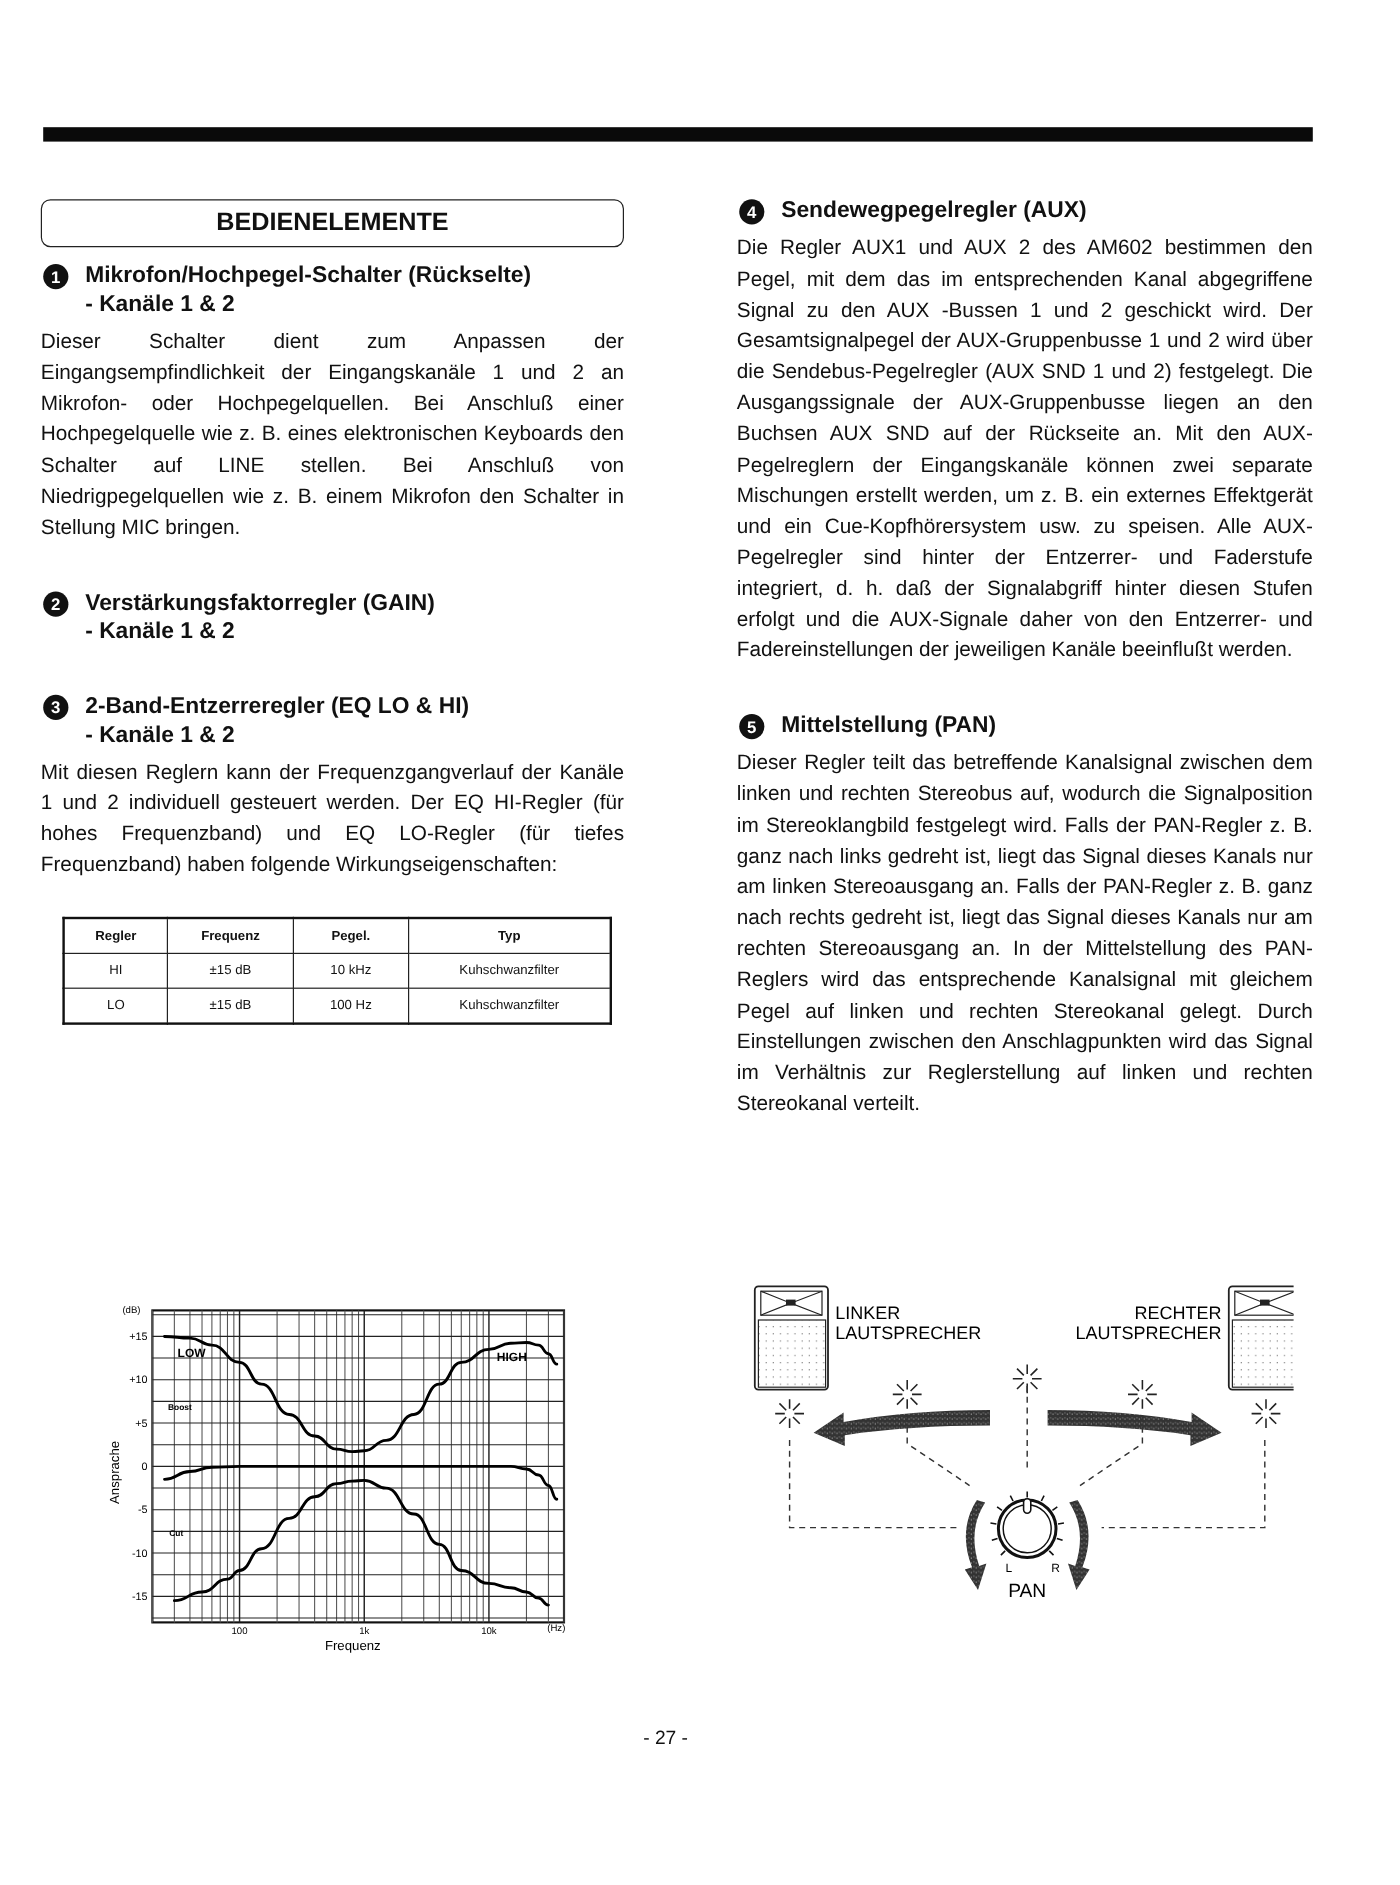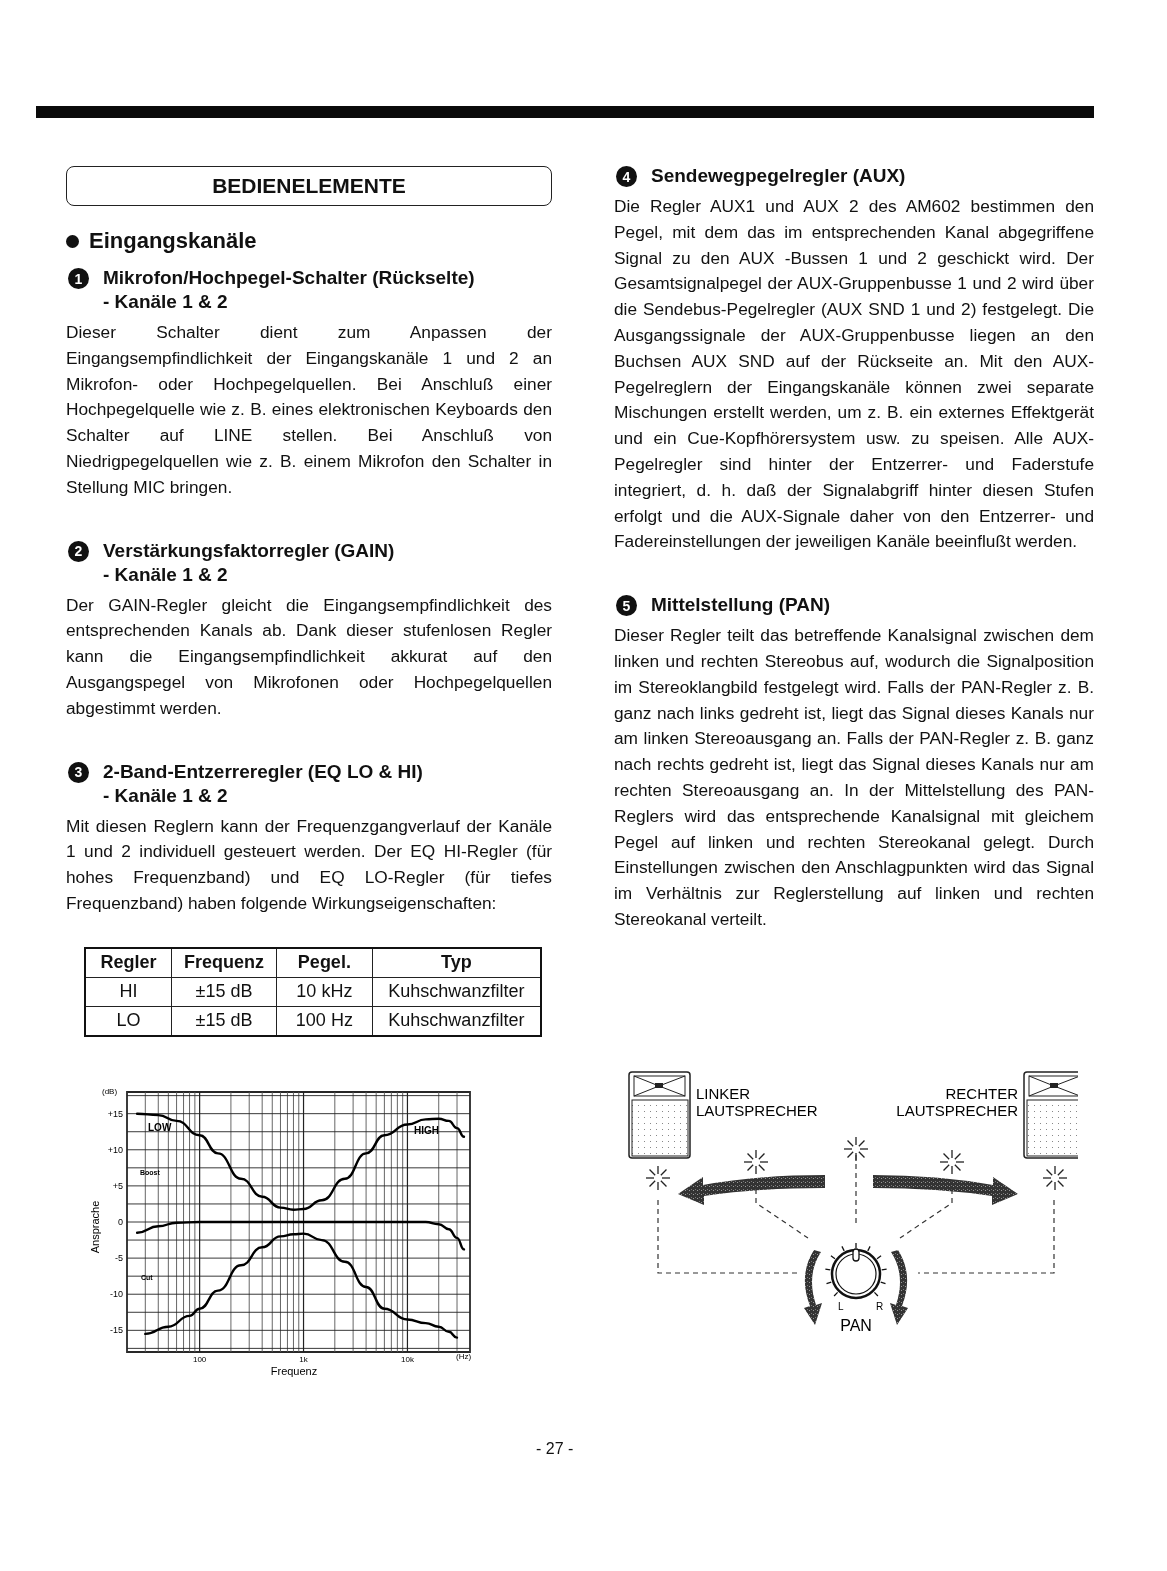--- a/index.html
+++ b/index.html
@@ -1,73 +1,68 @@
 <!DOCTYPE html>
 <html><head>
 <meta charset="utf-8">
 <style>
   html, body { margin: 0; padding: 0; background: #fff; }
   body { width: 1167px; height: 1571px; position: relative; overflow: hidden;
          font-family: "Liberation Sans", sans-serif; color: #111; }
   .topbar { position: absolute; left: 36px; top: 106px; width: 1058px; height: 12px; background: #0a0a0a; }
   .col { position: absolute; }
-  .col-left { left: 34px; top: 162px; width: 486px; margin-left: 32px; }
+  .col-left { left: 34px; top: 162px; width: 486px; }
   .col-right { left: 614px; top: 162px; width: 480px; }
   .section-box { border: 1.5px solid #222; border-radius: 8px; height: 38px; display: flex;
                  align-items: center; justify-content: center; font-weight: bold; font-size: 21px; margin-top: 4px; }
   .h1 { font-weight: bold; font-size: 22px; margin: 22px 0 4px 0; display: flex; align-items: center; }
   .h1 .dot { width: 13px; height: 13px; background: #111; border-radius: 50%; margin-right: 10px; display: inline-block; }
   .h2 { font-weight: bold; font-size: 19px; line-height: 24px; display: flex; margin-top: 12px; }
   .num { flex: 0 0 auto; width: 21px; height: 21px; border-radius: 50%; background: #111; color: #fff;
          font-size: 14px; font-weight: bold; display: inline-flex; align-items: center; justify-content: center; margin: 2px 14px 0 2px; }
   .h2 .t { display: block; }
   p.body { font-size: 17.3px; line-height: 25.8px; margin: 6px 0 0 0; text-align: justify; }
   .gap { height: 26px; }
-  table.eq { border-collapse: collapse; margin: 30px 0 0 18px; width: 458px; font-size: 18px; }
+  table.eq { border-collapse: collapse; margin: 30px 0 0 18px; width: 458px; font-size: 11px; }
   table.eq th, table.eq td { border: 1.5px solid #222; text-align: center; padding: 3px 4px; height: 22px; }
   table.eq { border: 2.5px solid #111; }
   table.eq th { font-weight: bold; }
   .chart-wrap { position: absolute; left: 80px; top: 1082px; width: 400px; height: 300px; }
   .pan-wrap { position: absolute; left: 618px; top: 1060px; width: 460px; height: 280px; }
   .page-num { position: absolute; left: 536px; top: 1440px; font-size: 16px; }
   svg text { font-family: "Liberation Sans", sans-serif; }
 </style>
 </head>
 <body>
 
 <div class="topbar"></div>
 
 <div class="col col-left">
   <div class="section-box">
     <span>BEDIENELEMENTE</span>
   </div>
 
-  <div class="h1">
-    <span class="dot"></span>
-    <span>Eingangskanäle</span>
-  </div>
 
   <div class="h2">
     <span class="num">1</span>
     <span class="t">
       <span style="display:block">Mikrofon/Hochpegel-Schalter (Rückselte)</span>
       <span style="display:block">- Kanäle 1 &amp; 2</span>
     </span>
   </div>
   <p class="body">Dieser Schalter dient zum Anpassen der Eingangsempfindlichkeit der Eingangskanäle 1 und 2 an Mikrofon- oder Hochpegelquellen. Bei Anschluß einer Hochpegelquelle wie z. B. eines elektronischen Keyboards den Schalter auf LINE stellen. Bei Anschluß von Niedrigpegelquellen wie z. B. einem Mikrofon den Schalter in Stellung MIC bringen.</p>
 
   <div class="gap"></div>
   <div class="h2">
     <span class="num">2</span>
     <span class="t">
       <span style="display:block">Verstärkungsfaktorregler (GAIN)</span>
       <span style="display:block">- Kanäle 1 &amp; 2</span>
     </span>
   </div>
-  <p class="body">Der GAIN-Regler gleicht die Eingangsempfindlichkeit des entsprechenden Kanals ab. Dank dieser stufenlosen Regler kann die Eingangsempfindlichkeit akkurat auf den Ausgangspegel von Mikrofonen oder Hochpegelquellen abgestimmt werden.</p>
 
   <div class="gap"></div>
   <div class="h2">
     <span class="num">3</span>
     <span class="t">
       <span style="display:block">2-Band-Entzerreregler (EQ LO &amp; HI)</span>
       <span style="display:block">- Kanäle 1 &amp; 2</span>
     </span>
   </div>
   <p class="body">Mit diesen Reglern kann der Frequenzgangverlauf der Kanäle 1 und 2 individuell gesteuert werden. Der EQ HI-Regler (für hohes Frequenzband) und EQ LO-Regler (für tiefes Frequenzband) haben folgende Wirkungseigenschaften:</p>

